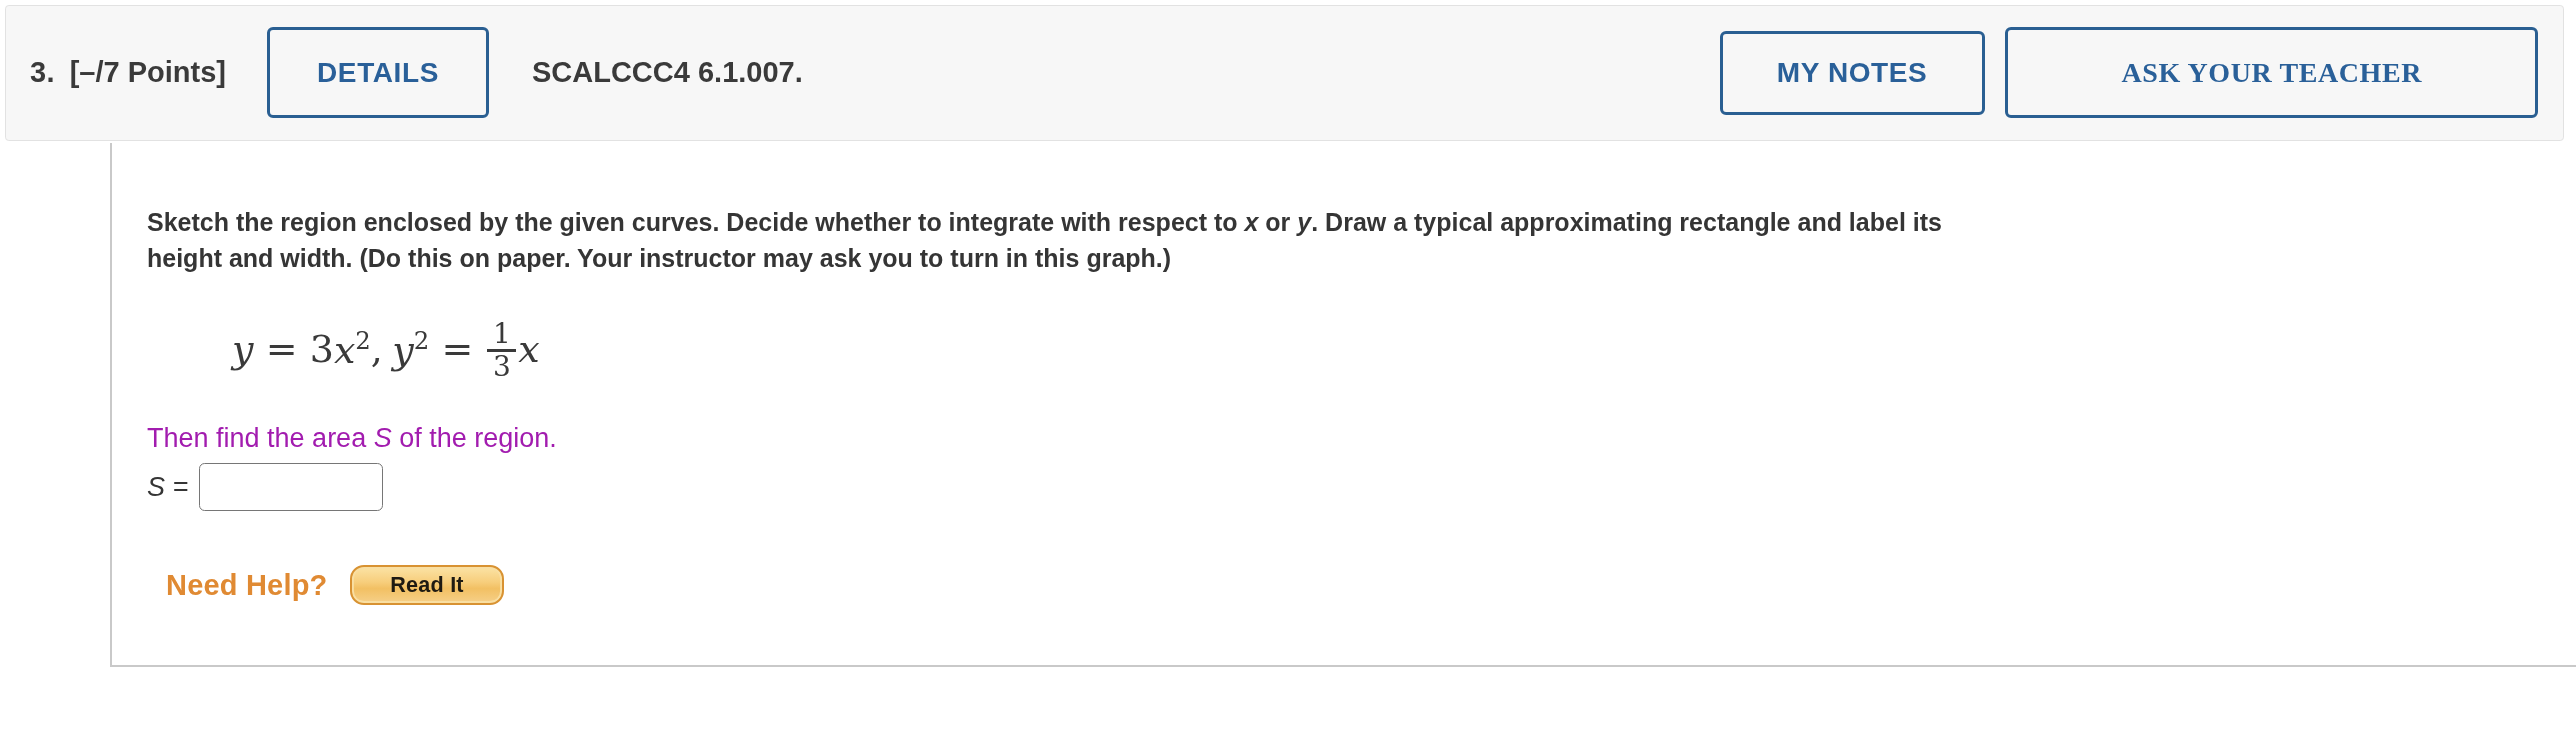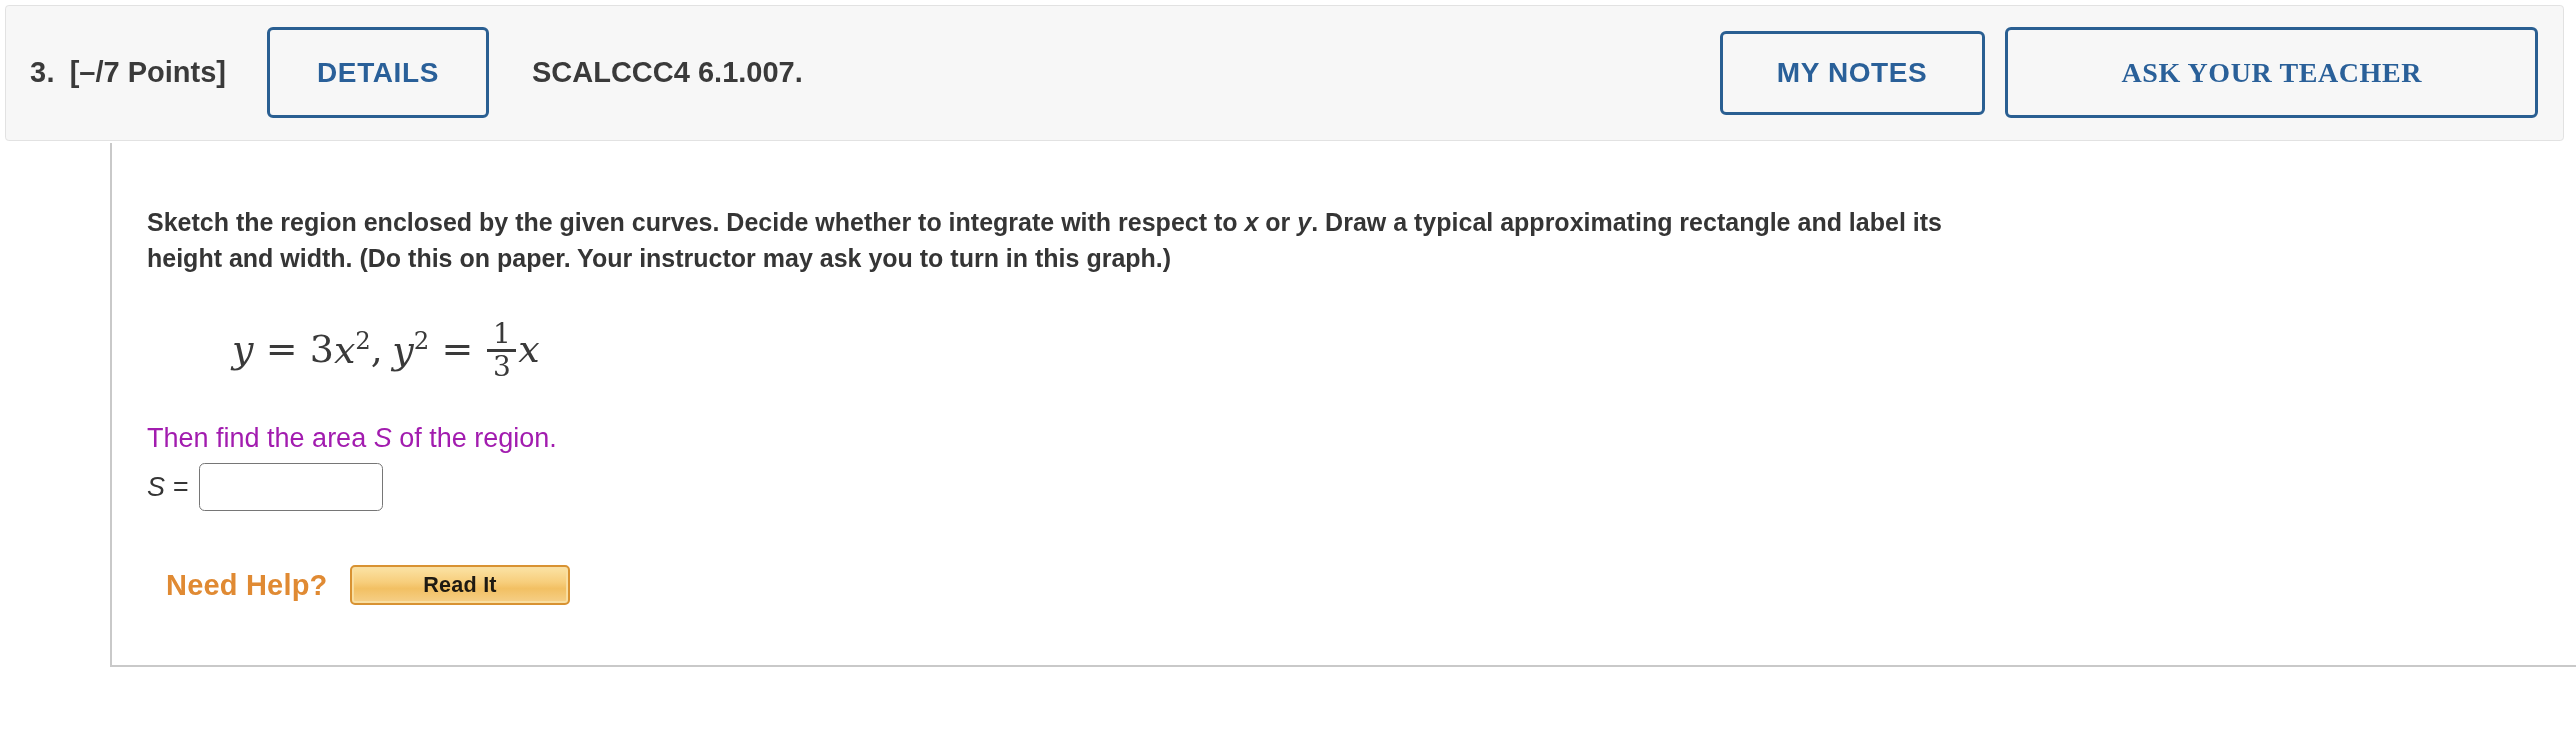--- a/index.html
+++ b/index.html
@@ -233,24 +233,24 @@
   }
   .need-help {
     font-size: 29px;
     font-weight: bold;
     color: #e08a33;
     letter-spacing: 0.2px;
   }
   .read-it-btn {
     margin-left: 22.5px;
     box-sizing: border-box;
-    width: 220px;
+    width: 154px;
     height: 40px;
     border: 2.8px solid #d89232;
-    border-radius: 5px;
+    border-radius: 14px;
     background: linear-gradient(to bottom, #fbe3a5 0%, #f7ce7c 42%, #f2c063 60%, #f6d089 100%);
     display: flex;
     align-items: center;
     justify-content: center;
     cursor: pointer;
     box-shadow: inset 0 0 0 1.9px #f9dfa2;
   }
   .read-it-label {
     font-family: "Liberation Sans", sans-serif;
     font-size: 21.6px;

